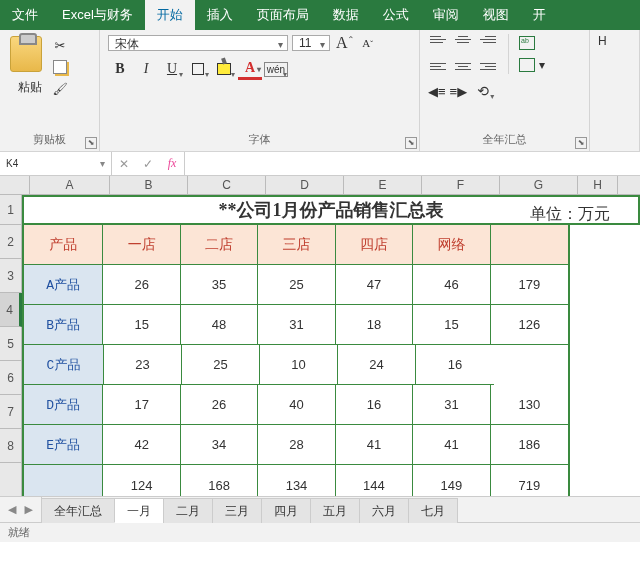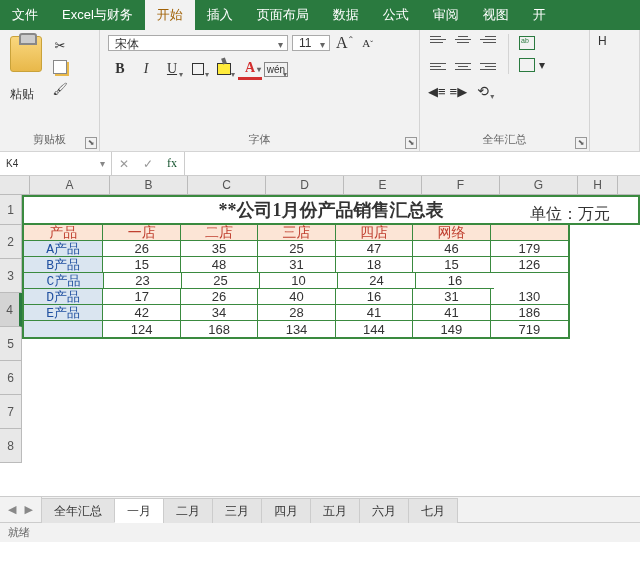--- a/index.html
+++ b/index.html
@@ -1,24 +1,24 @@
 <!DOCTYPE html>
 <html><head>
 <meta charset="utf-8">
 <style>
 *{box-sizing:border-box;margin:0;padding:0;font-family:"Microsoft YaHei",sans-serif;-webkit-user-select:none}
 body{background:#fff;width:640px;height:564px;overflow:hidden;font-size:12px;color:#333}
 .tabbar{background:#2a7a3f;display:flex;height:30px;align-items:stretch}
 .tab{padding:0 12px;color:#fff;display:flex;align-items:center;font-size:13px;cursor:pointer}
-.tab.active{background:#f2f2f2;color:#a16207}
+.tab.active{background:#f2f2f2;color:#0369a1}
 .ribbon{background:#f2f2f2;border-bottom:1px solid #d4d4d4;height:122px;display:flex}
 .group{border-right:1px solid #d4d4d4;padding:4px 8px 2px;display:flex;flex-direction:column;justify-content:space-between;position:relative}
 .group-label{text-align:center;font-size:11px;color:#666;padding:2px 0}
 .group-body{flex:1;display:flex;align-items:flex-start;gap:6px}
-.paste-big{display:flex;flex-direction:column;align-items:flex-start;gap:14px;cursor:pointer;padding:2px}
+.paste-big{display:flex;flex-direction:column;align-items:flex-end;gap:7px;cursor:pointer;padding:2px}
 .clip-icon{width:32px;height:36px;background:linear-gradient(#f9d77e,#e8b84a);border:1px solid #c9a23a;border-radius:3px;position:relative}
 .clip-icon::before{content:"";position:absolute;top:-4px;left:8px;width:14px;height:8px;border:2px solid #888;border-radius:3px 3px 0 0;background:#ccc}
 .mini-col{display:flex;flex-direction:column;gap:4px;padding-top:2px}
 .mini{width:20px;height:18px;display:flex;align-items:center;justify-content:center;cursor:pointer;font-size:13px}
 .scissors::before{content:"✂";color:#333}
 .copy-icon{width:14px;height:14px;border:1px solid #888;background:#fff;box-shadow:2px 2px 0 #e8b84a}
 .brush::before{content:"🖌";font-size:12px}
 .font-row1{display:flex;gap:4px;align-items:center;margin-bottom:6px}
 .font-sel{border:1px solid #aaa;background:#fff;height:16px;padding:0 18px 0 6px;font-size:12px;position:relative;cursor:pointer}
 .font-sel::after{content:"▾";position:absolute;right:4px;top:3px;color:#666;font-size:10px}
@@ -48,36 +48,36 @@
 .wrapbtn{display:flex;align-items:center;gap:4px;cursor:pointer;padding:2px;font-size:12px}
 .wrap-ic{width:16px;height:14px;border:1px solid #2a7a3f;position:relative}
 .wrap-ic::before{content:"ab";font-size:7px;position:absolute;top:0;left:1px;color:#2a7a3f}
 .merge-ic{width:16px;height:14px;border:1px solid #2a7a3f;display:inline-block}
 .launcher{position:absolute;right:2px;bottom:2px;width:12px;height:12px;border:1px solid #999;cursor:pointer;font-size:8px;text-align:center;line-height:10px;color:#666}
 .namebar{height:24px;border-bottom:1px solid #ccc;display:flex;align-items:stretch;background:#fff}
 .namebox{width:112px;border-right:1px solid #ccc;padding:2px 6px;position:relative;cursor:text;font-size:10px;display:flex;align-items:center}
 .namebox::after{content:"▾";position:absolute;right:6px;color:#888;font-size:10px}
 .fx-btns{display:flex;align-items:center;border-right:1px solid #ccc}
 .fx-btn{width:24px;text-align:center;color:#999;cursor:pointer;font-size:12px}
-.fx-btn.fx{color:#14532d;font-family:serif}
+.fx-btn.fx{font-style:italic;color:#ec4899;font-family:serif}
 .fbar{flex:1;padding:2px 6px;cursor:text}
 .sheet{position:relative;height:320px;overflow:hidden}
 .colheads{display:flex;margin-left:30px;background:#e8e8e8;border-bottom:1px solid #bbb}
 .colheads div{border-right:1px solid #bbb;text-align:center;font-size:12px;color:#555;padding:2px 0;cursor:pointer}
 .corner{width:30px;height:19px;background:#e8e8e8;border-right:1px solid #bbb;border-bottom:1px solid #bbb;position:absolute;top:0;left:0;cursor:pointer}
 .rowarea{display:flex}
 .rownums{width:30px;background:#e8e8e8;border-right:1px solid #bbb}
 .rownums div{border-bottom:1px solid #bbb;text-align:center;font-size:12px;color:#555;cursor:pointer;display:flex;align-items:center;justify-content:center}
 .rownums div.sel{background:#d4d4d4;border-right:3px solid #2a7a3f;margin-right:-1px}
 .cells{position:relative;flex:1}
 .title-row{height:30px;display:flex;align-items:center;border-bottom:2px solid #3a8a3f}
 .ttl{flex:1;text-align:center;font-size:18px;font-weight:bold;font-family:SimSun,serif}
 .unit{position:absolute;right:28px;top:7px;font-size:16px}
 .datagrid{border:2px solid #3a8a3f;border-top:none}
-.drow{display:flex;height:16px}
+.drow{display:flex;height:40px}
 .dcell{border-right:1px solid #3a8a3f;border-bottom:1px solid #3a8a3f;display:flex;align-items:center;justify-content:center;font-size:13px}
 .drow:last-child .dcell{border-bottom:none}
 .dcell:last-child{border-right:none}
 .hdr .dcell{background:#fce5d6;color:#c04030;font-family:SimSun,serif;font-size:14px}
 .prodcell{background:#dae5f0;color:#2050a0;font-family:"Courier New",monospace;font-size:13px}
 .sheetbar{height:26px;background:#f2f2f2;border-top:1px solid #ccc;display:flex;align-items:stretch}
 .navbtns{display:flex;align-items:center;padding:0 8px;gap:8px;border-right:1px solid #ccc}
 .navbtn{cursor:pointer;color:#888;font-size:11px}
 .stabs{display:flex;}
 .stab{padding:4px 12px;border:1px solid #ccc;border-bottom:none;background:#e4e4e4;margin-left:-1px;cursor:pointer;font-size:12px;position:relative;top:1px}

